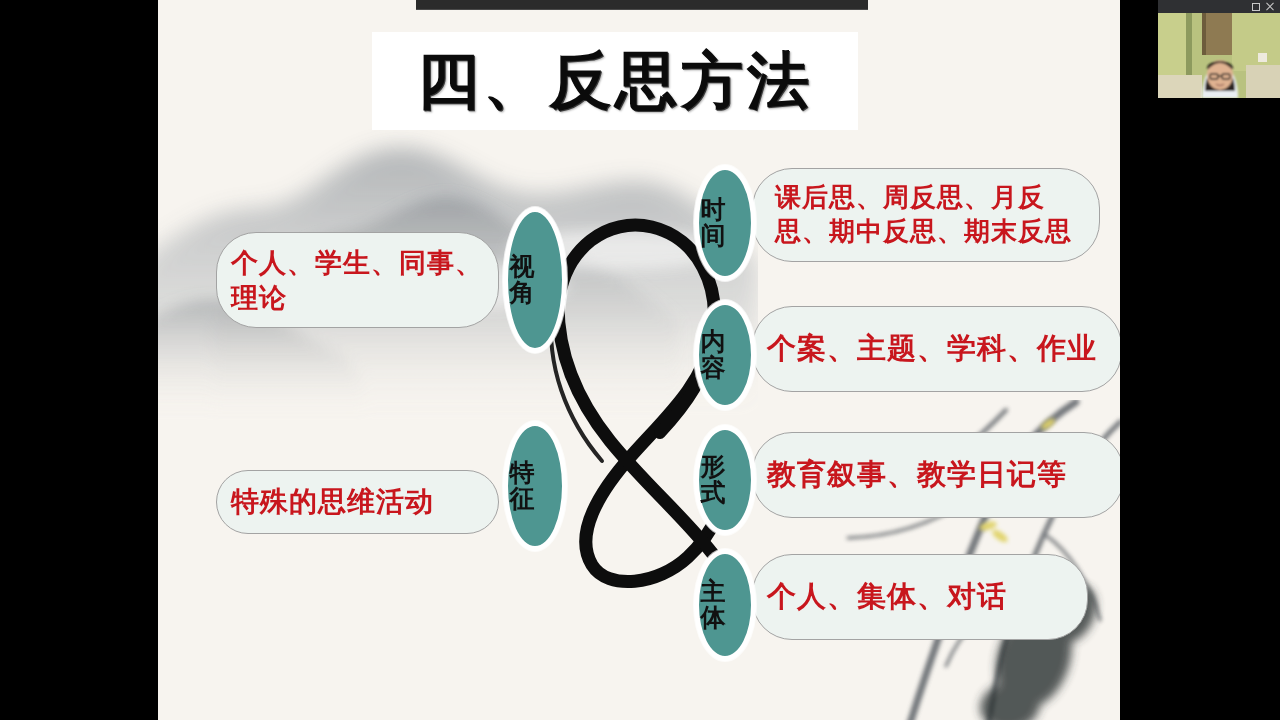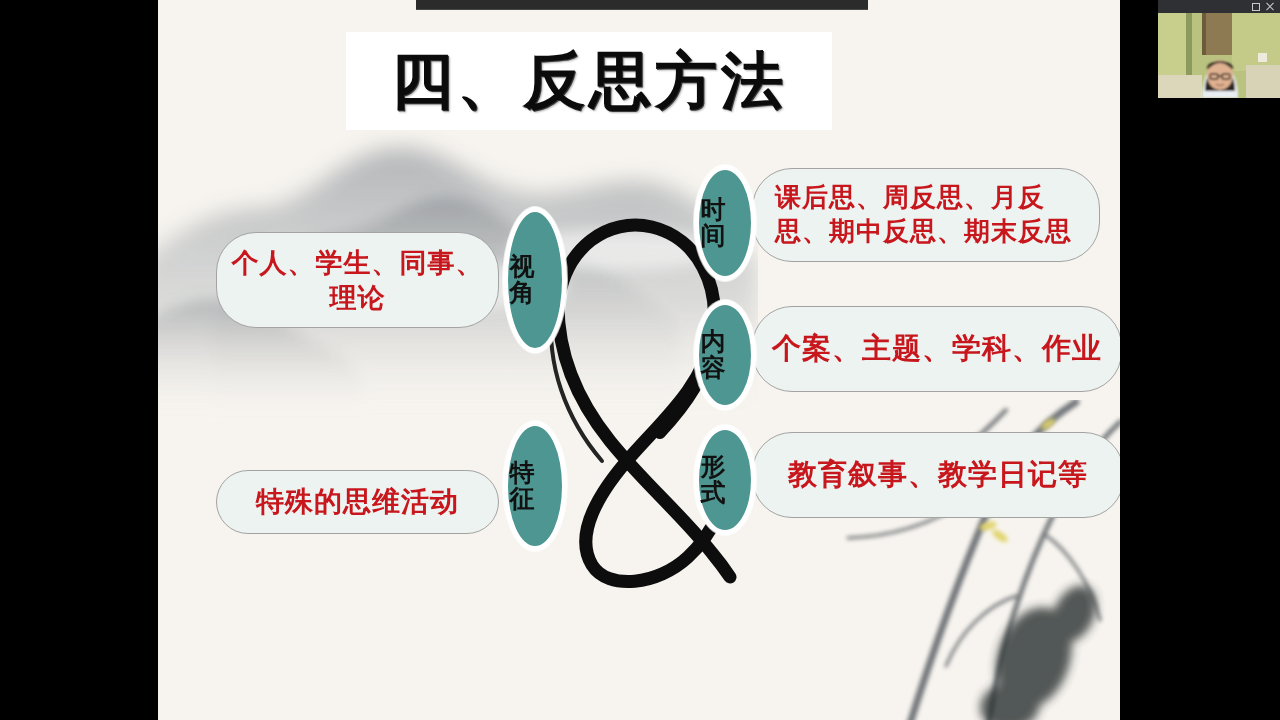--- a/index.html
+++ b/index.html
@@ -25,21 +25,21 @@
     position:absolute; left:-40px; top:90px; width:640px; height:330px;
     pointer-events:none; opacity:.85;
   }
   .ink-orchid {
     position:absolute; right:-18px; bottom:-10px; width:300px; height:330px;
     pointer-events:none;
   }
 
   
   .title-band {
-    position:absolute; left:188px; top:32px; width:486px; height:98px;
+    position:absolute; left:214px; top:32px; width:486px; height:98px;
     background:#ffffff;
     display:flex; align-items:center; justify-content:center;
     z-index:6;
   }
   .title-band .title-text {
     font-size:62px; font-weight:700; color:#0b0b0b;
     letter-spacing:4px; line-height:1;
     text-shadow:1px 1px 0 #3a3a3a, 2px 2px 2px rgba(0,0,0,.28);
     white-space:nowrap;
   }
@@ -63,21 +63,21 @@
   }
 
   .node-box {
     position:absolute; z-index:4;
     display:flex; align-items:center;
     background:#edf3f0;
     border:1px solid #a3a3a3;
     border-radius:40px;
   }
   .node-box .box-text {
-    width:100%; text-align:center;
+    width:100%; text-align:left;
     font-size:27px; font-weight:700; color:#c8161d;
     line-height:1.35; letter-spacing:1px;
     padding:0 14px;
   }
 
   
   .box-perspective { left:58px;  top:232px; width:283px; height:96px; }
   .ell-perspective { left:345px; top:207px; width:64px;  height:146px; }
   .box-feature     { left:58px;  top:470px; width:283px; height:64px; }
   .ell-feature     { left:345px; top:421px; width:64px;  height:130px; }
@@ -242,20 +242,26 @@
       <span class="ell-text">内容</span>
     </div>
 
     <div class="node-box box-form">
       <span class="box-text">教育叙事、教学日记等</span>
     </div>
     <div class="node-ellipse ell-form">
       <span class="ell-text">形式</span>
     </div>
 
+    <div class="node-box box-subject">
+      <span class="box-text">个人、集体、对话</span>
+    </div>
+    <div class="node-ellipse ell-subject">
+      <span class="ell-text">主体</span>
+    </div>
 
   </div>
 
   <div class="top-toolbar"></div>
 
   <div class="video-window">
     <div class="vw-titlebar">
       <span class="vw-btn vw-max"></span>
       <span class="vw-btn vw-close"></span>
     </div>

